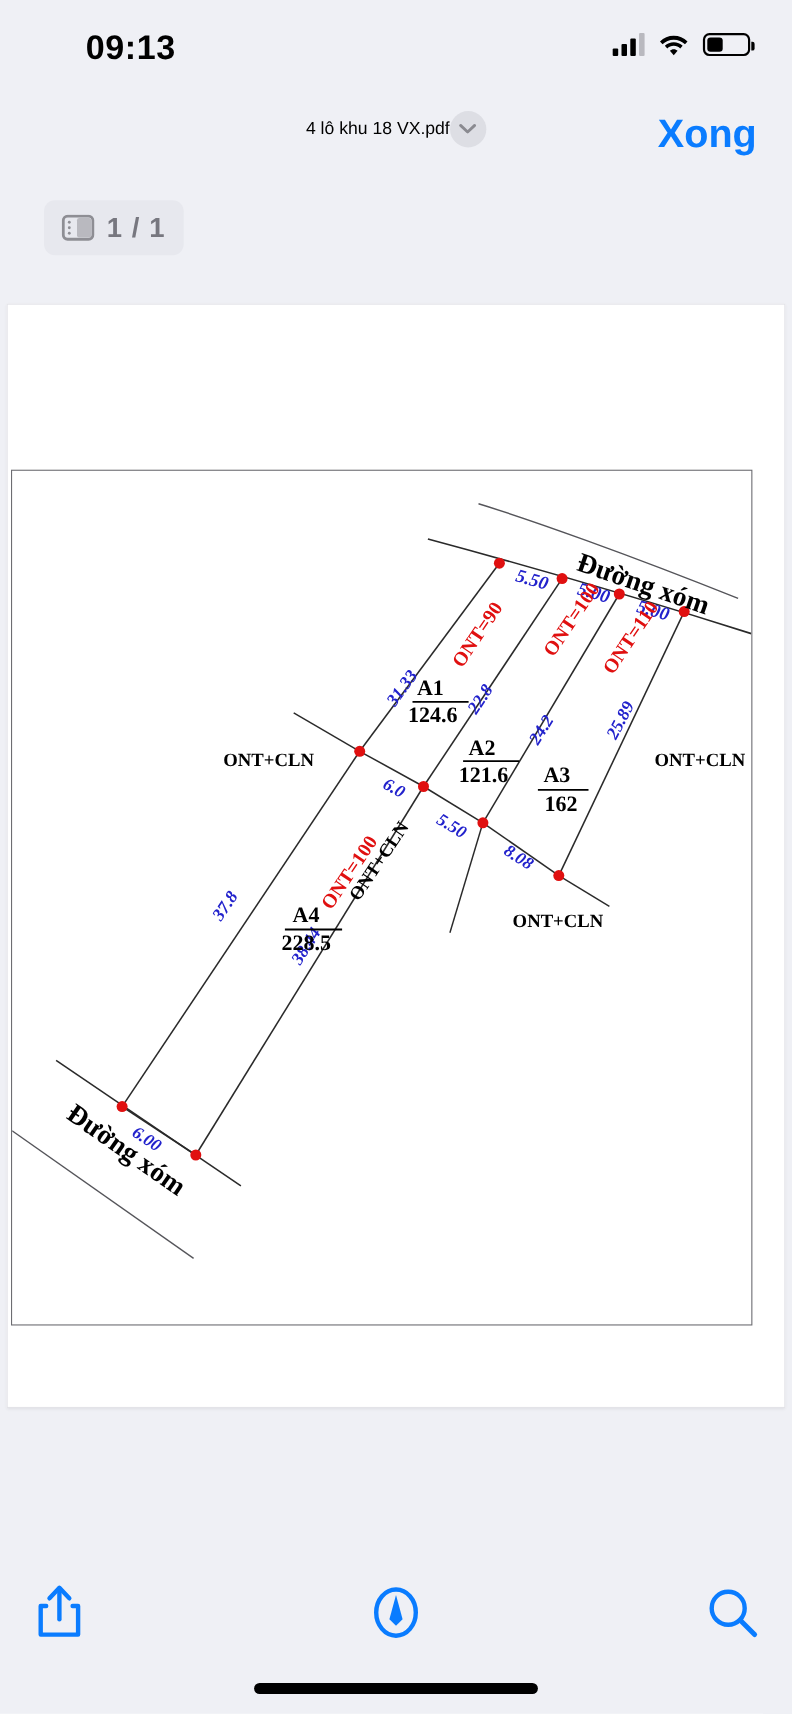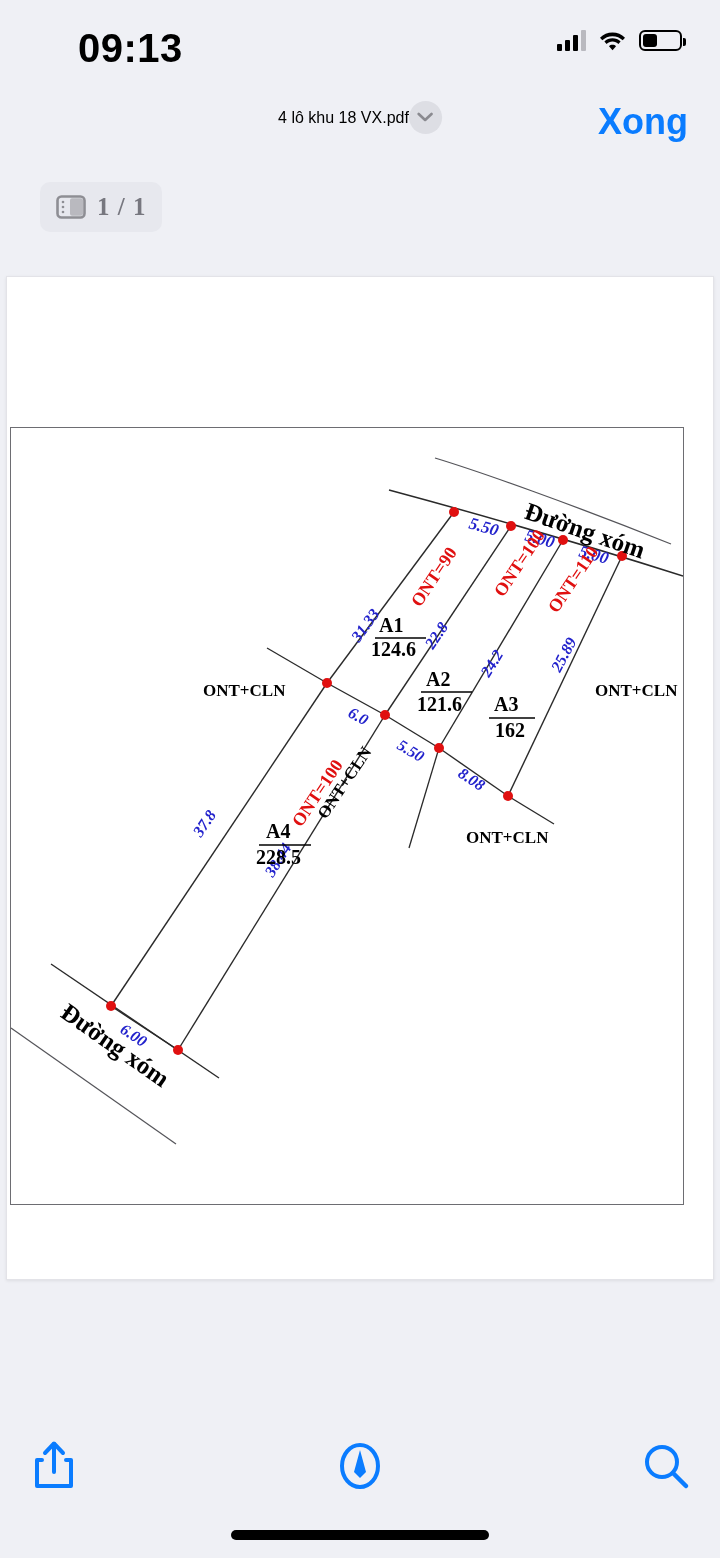--- a/index.html
+++ b/index.html
@@ -10,21 +10,21 @@
     overflow:hidden;
     position:relative;
   }
 
   
   .statusbar{
     position:absolute;top:0;left:0;width:720px;height:80px;
   }
   .status-time{
     position:absolute;left:78px;top:26px;
-    font-size:40px;font-weight:bold;color:#000;
+    font-size:31px;font-weight:bold;color:#000;
     letter-spacing:0.5px;
   }
   .status-right{
     position:absolute;right:38px;top:30px;
     display:flex;align-items:center;gap:13px;
   }
   .sig{display:flex;align-items:flex-end;gap:3px;height:21px;}
   .sig i{display:block;width:5px;background:#000;border-radius:1px;}
   .sig i:nth-child(1){height:7px;}
   .sig i:nth-child(2){height:11px;}
@@ -60,21 +60,21 @@
     font-size:36px;font-weight:bold;color:#0a7cff;
   }
 
   
   .page-pill{
     position:absolute;left:40px;top:182px;
     height:50px;padding:0 16px;border-radius:10px;background:#e7e8ee;
     display:flex;align-items:center;gap:11px;
   }
   .pill-icon{width:30px;height:24px;}
-  .pill-text{font-size:25px;font-weight:bold;color:#77777f;letter-spacing:1px;font-family:Liberation Serif, serif;}
+  .pill-text{font-size:25px;font-weight:bold;color:#77777f;letter-spacing:1px;}
 
   
   .pdf-page{
     position:absolute;left:6px;top:276px;width:708px;height:1004px;
     background:#fff;border:1px solid #e3e3e8;box-sizing:border-box;
     box-shadow:0 1px 3px rgba(0,0,0,.08);
   }
   .draw-frame{
     position:absolute;left:3px;top:150px;width:674px;height:778px;
     border:1.4px solid #6d6d72;box-sizing:border-box;overflow:hidden;

